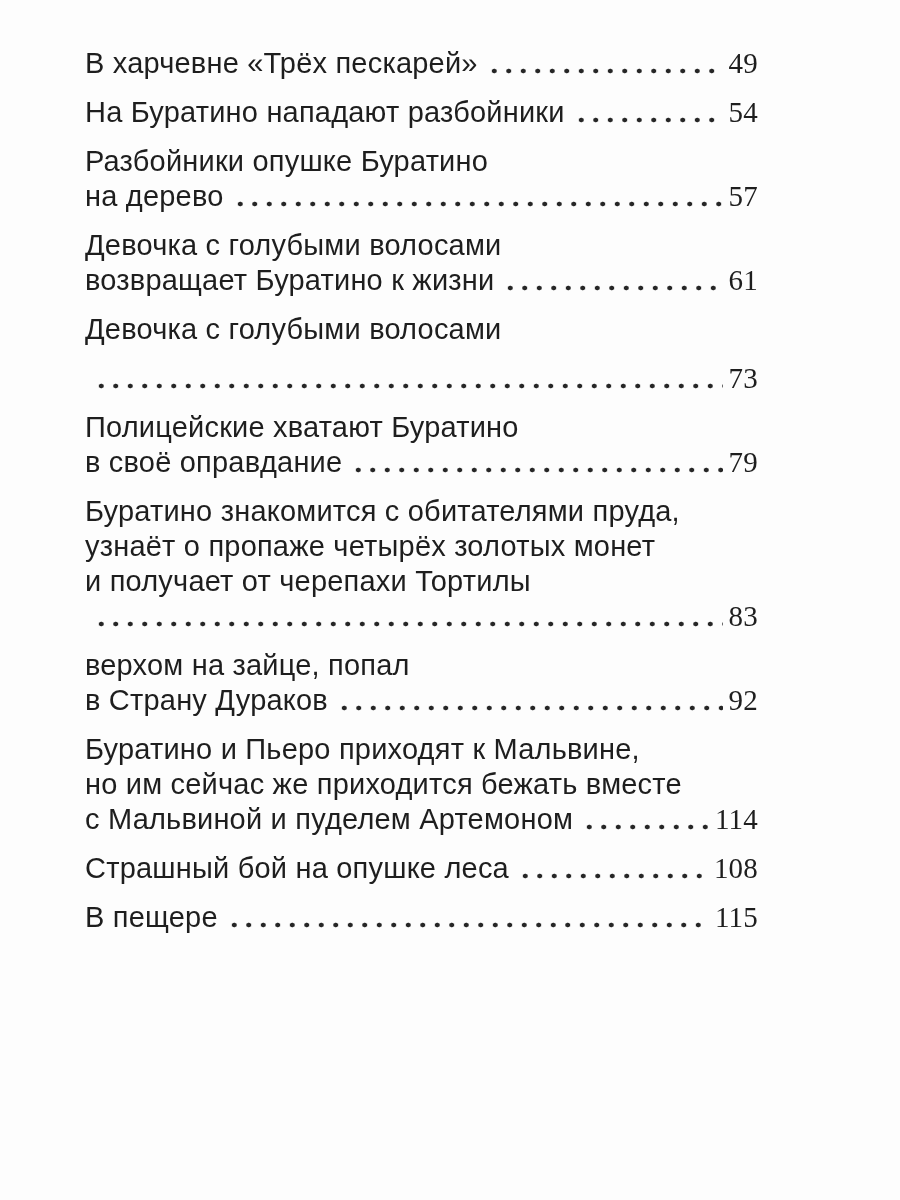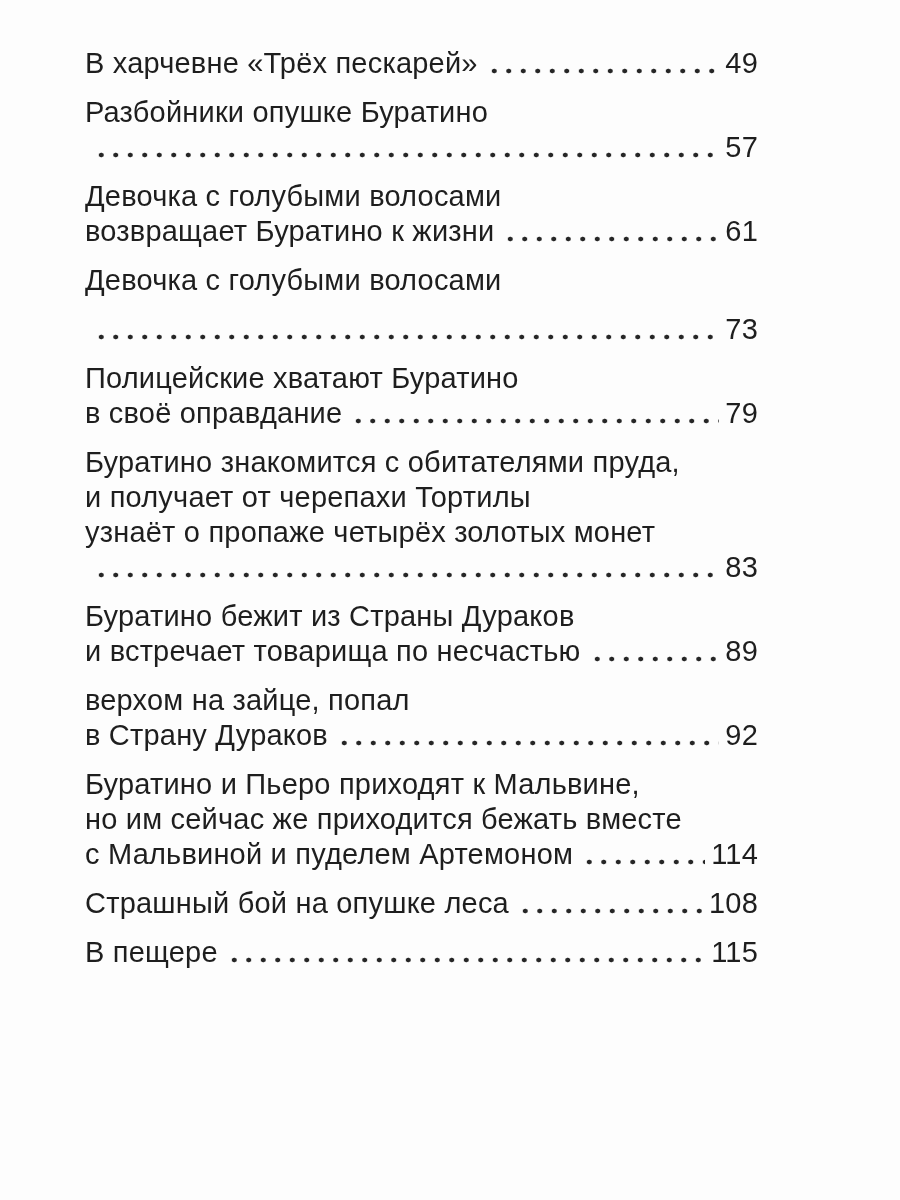--- a/index.html
+++ b/index.html
@@ -37,37 +37,46 @@
     min-width: 20px;
     margin: 0 6px 0 9px;
     background-image: radial-gradient(circle, #262626 2.1px, rgba(0,0,0,0) 2.7px);
     background-size: 14.5px 6px;
     background-repeat: repeat-x;
     background-position: left calc(100% - 7px);
   }
   .pagenum {
     flex: 0 0 auto;
     text-align: right;
+    font-family: Liberation Serif, serif;
   }
 </style>
 </head>
 <body>
 
 <div class="page">
   <div class="toc" id="toc">
       <div class="entry">
         <div class="lastline">
           <span class="txt">В харчевне «Трёх пескарей»</span>
           <span class="leader"></span>
           <span class="pagenum">49</span>
         </div>
       </div>
       <div class="entry">
+        <div class="lastline">
+          <span class="txt">На Буратино нападают разбойники</span>
+          <span class="leader"></span>
+          <span class="pagenum">54</span>
+        </div>
+      </div>
+      <div class="entry">
         <div class="line">Разбойники опушке Буратино</div>
         <div class="lastline">
+          <span class="txt">на дерево</span>
           <span class="leader"></span>
           <span class="pagenum">57</span>
         </div>
       </div>
       <div class="entry">
         <div class="line">Девочка с голубыми волосами</div>
         <div class="lastline">
           <span class="txt">возвращает Буратино к жизни</span>
           <span class="leader"></span>
           <span class="pagenum">61</span>
@@ -85,33 +94,25 @@
       <div class="entry">
         <div class="line">Полицейские хватают Буратино</div>
         <div class="lastline">
           <span class="txt">в своё оправдание</span>
           <span class="leader"></span>
           <span class="pagenum">79</span>
         </div>
       </div>
       <div class="entry">
         <div class="line">Буратино знакомится с обитателями пруда,</div>
+        <div class="line">узнаёт о пропаже четырёх золотых монет</div>
         <div class="line">и получает от черепахи Тортилы</div>
-        <div class="line">узнаёт о пропаже четырёх золотых монет</div>
         <div class="lastline">
           <span class="leader"></span>
           <span class="pagenum">83</span>
-        </div>
-      </div>
-      <div class="entry">
-        <div class="line">Буратино бежит из Страны Дураков</div>
-        <div class="lastline">
-          <span class="txt">и встречает товарища по несчастью</span>
-          <span class="leader"></span>
-          <span class="pagenum">89</span>
         </div>
       </div>
       <div class="entry">
         <div class="line">верхом на зайце, попал</div>
         <div class="lastline">
           <span class="txt">в Страну Дураков</span>
           <span class="leader"></span>
           <span class="pagenum">92</span>
         </div>
       </div>

